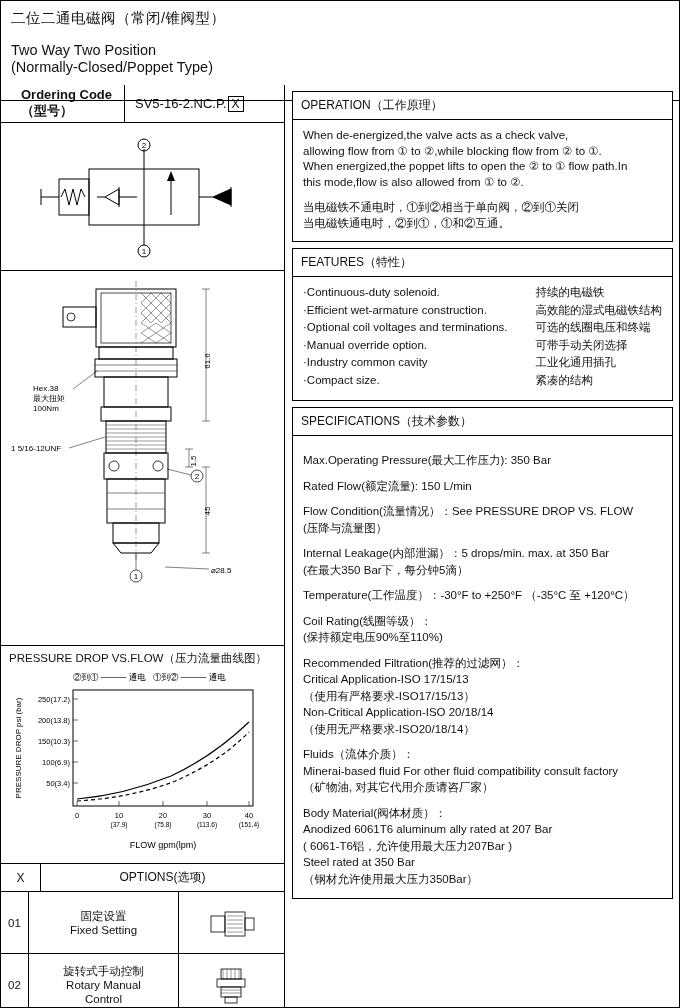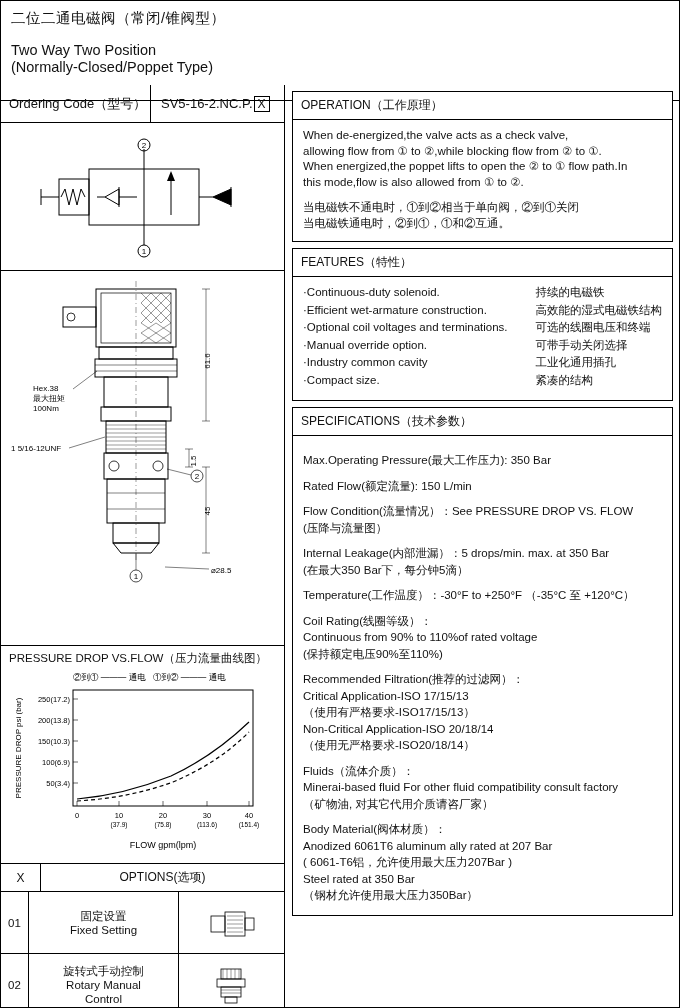--- a/index.html
+++ b/index.html
@@ -44,28 +44,29 @@
     border-right: 1px solid #000;
   }
   .order-row {
     height: 38px;
     box-sizing: border-box;
     border-bottom: 1px solid #000;
     display: flex;
     align-items: center;
   }
   .order-label {
-    width: 150px;
-    padding-left: 8px;
+    width: 124px;
+    padding-left: 20px;
     font-size: 13px;
     box-sizing: border-box;
     border-right: 1px solid #000;
     height: 100%;
     display: flex;
     align-items: center;
+    font-weight: bold;
   }
   .order-code {
     padding-left: 10px;
     font-size: 13px;
     display: flex;
     align-items: flex-start;
     gap: 1px;
   }
   .order-code .boxed {
     border: 1px solid #000;
@@ -507,21 +508,20 @@
           <p>Internal Leakage(内部泄漏）：5 drops/min. max. at 350 Bar</p>
           <p>(在最大350 Bar下，每分钟5滴）</p>
         </div>
         <div class="gap"></div>
         <div>
           <p>Temperature(工作温度）：-30°F to +250°F （-35°C 至 +120°C）</p>
         </div>
         <div class="gap"></div>
         <div>
           <p>Coil Rating(线圈等级）：</p>
-          <p>Continuous from 90% to 110%of rated voltage</p>
           <p>(保持额定电压90%至110%)</p>
         </div>
         <div class="gap"></div>
         <div>
           <p>Recommended Filtration(推荐的过滤网）：</p>
           <p>Critical Application-ISO 17/15/13</p>
           <p>（使用有严格要求-ISO17/15/13）</p>
           <p>Non-Critical Application-ISO 20/18/14</p>
           <p>（使用无严格要求-ISO20/18/14）</p>
         </div>

